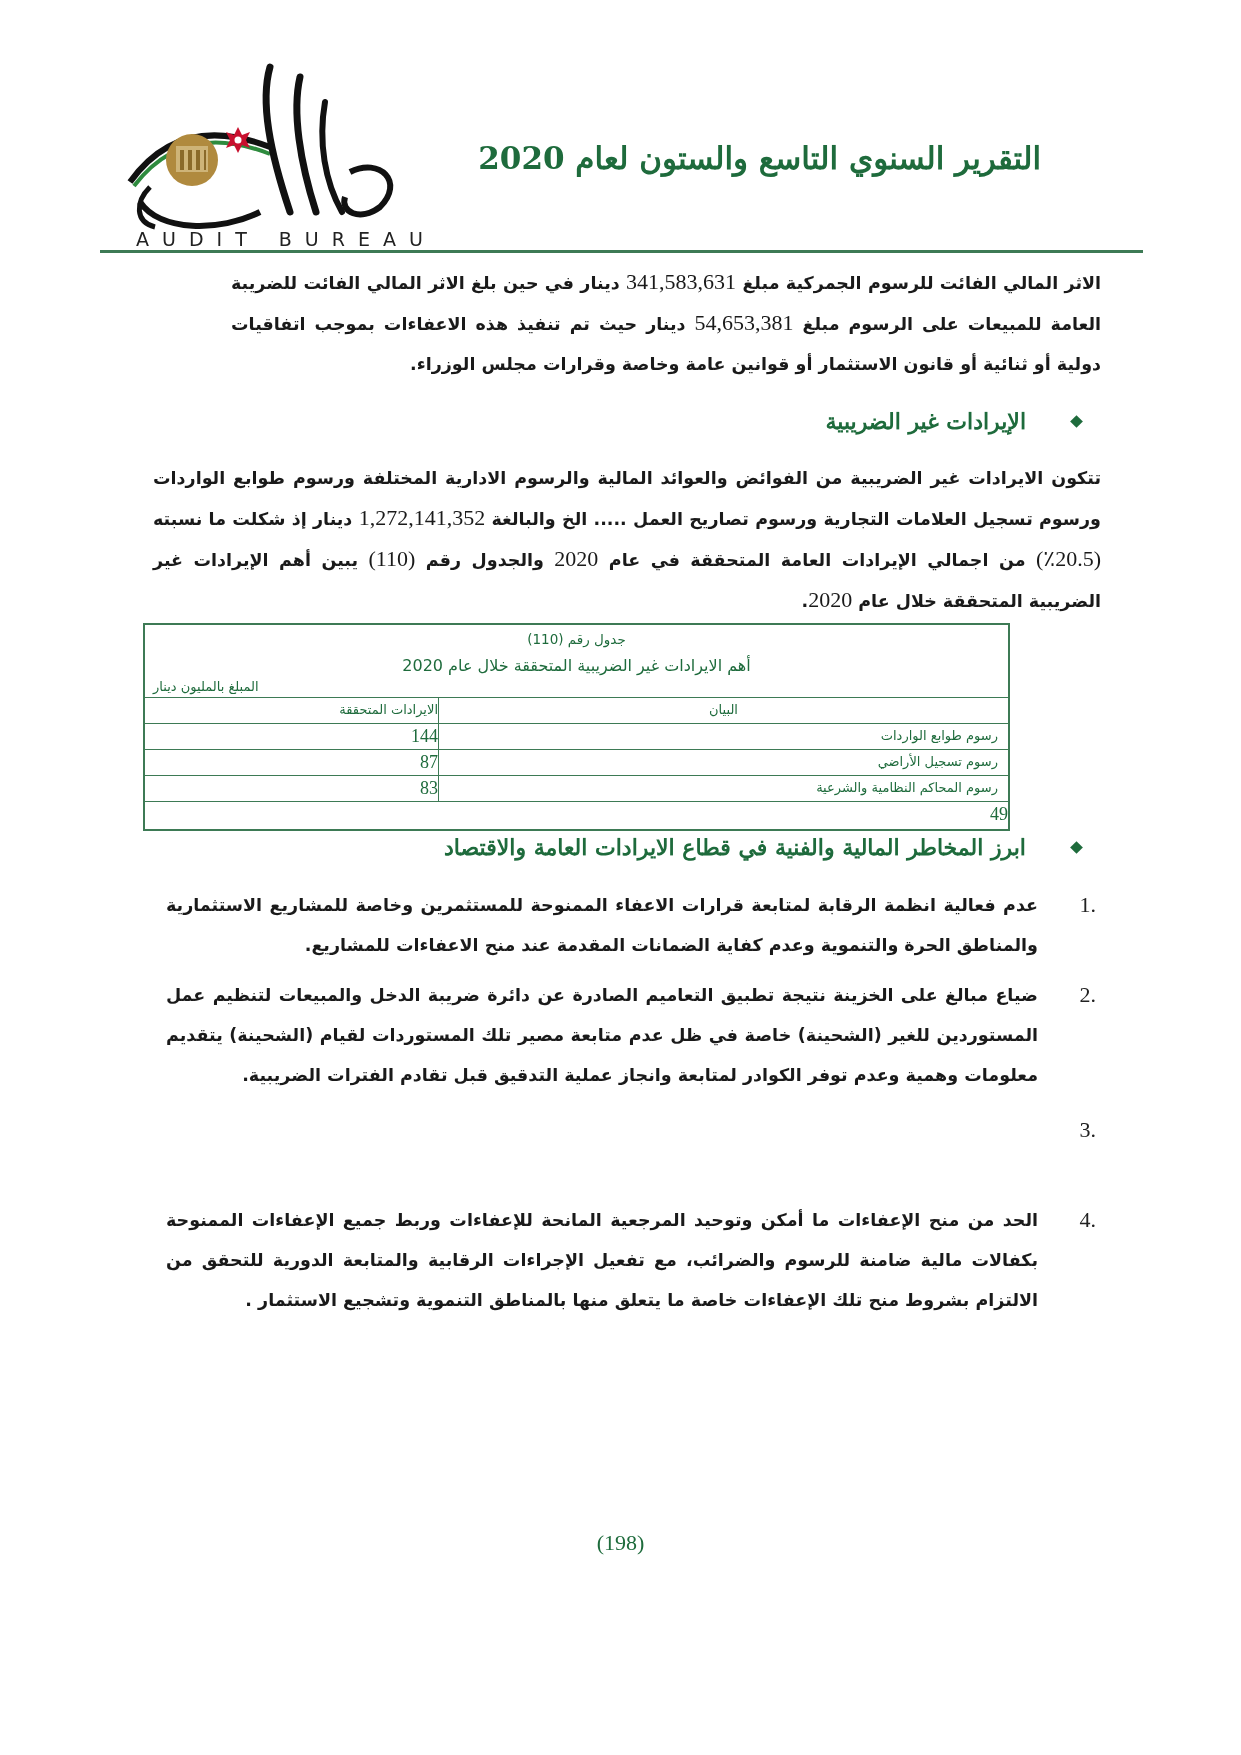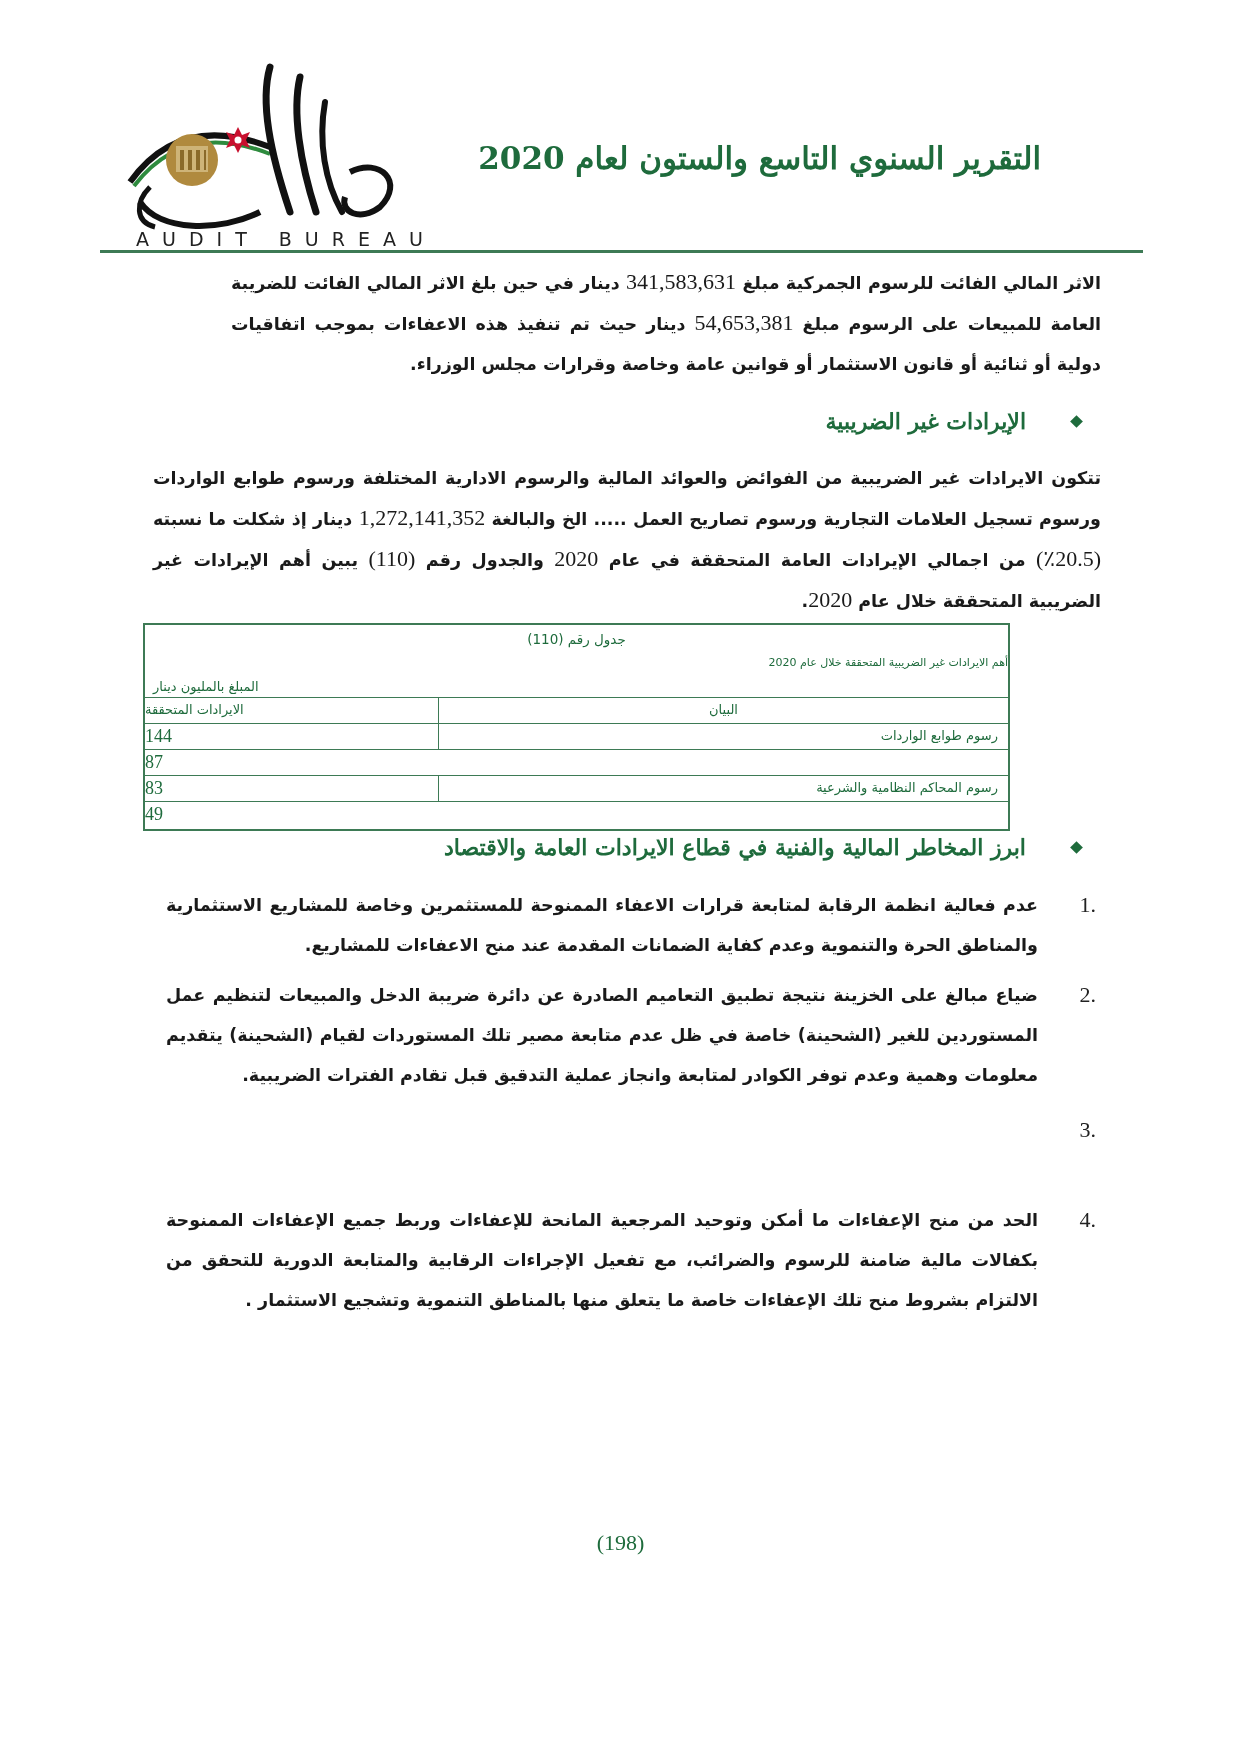--- a/index.html
+++ b/index.html
@@ -28,28 +28,28 @@
   .section-head .diamond { display: inline-block; width: 9px; height: 9px; background: #1e6b3c;
                            transform: rotate(45deg); margin-left: 46px; }
   #sec-nontax { top: 408px; margin-left: 18px; }
   #sec-risks { top: 834px; }
 
   
   #table { left: 143px; top: 623px; width: 867px; height: 208px; border: 2px solid #3d7a55;
            box-sizing: border-box; color: #1e6b3c; font-weight: normal; }
   #table-caption-1 { position: absolute; top: 6px; left: 0; right: 0; text-align: center;
                      direction: rtl; font-size: 13.5px; }
-  #table-caption-2 { position: absolute; top: 31px; left: 0; right: 0; text-align: right;
-                     direction: rtl; font-size: 11px; }
+  #table-caption-2 { position: absolute; top: 31px; left: 0; right: 0; text-align: center;
+                     direction: rtl; font-size: 16px; }
   #table-unit { position: absolute; top: 54px; left: 8px; direction: rtl; font-size: 13px; }
   .trow { position: absolute; left: 0; right: 0; height: 26px; border-top: 1.5px solid #3d7a55;
           box-sizing: border-box; display: flex; direction: rtl; }
   .trow .c-label { width: 570px; border-left: 1.5px solid #3d7a55; box-sizing: border-box;
                    padding-right: 10px; font-size: 13px; line-height: 24px; text-align: right; }
-  .trow .c-val { flex: 1; text-align: left; font-size: 13px; line-height: 24px; }
+  .trow .c-val { flex: 1; text-align: right; font-size: 13px; line-height: 24px; }
   .trow.data .c-val { font-family: "Liberation Serif", serif; font-size: 18px; }
   .trow.head .c-label { text-align: center; padding-right: 0; }
 
   
   .li { direction: rtl; right: 135px; width: 980px; display: flex; }
   .li .marker { width: 68px; flex: none; text-align: right; padding-right: 10px; box-sizing: border-box;
                 font-family: "Liberation Serif", serif; font-size: 22px; line-height: 40px; color: #222; }
   .li .body { width: 872px; direction: rtl; text-align: justify; text-align-last: right;
               font-size: 17.5px; line-height: 40px; font-weight: bold; color: #1a1a1a; }
   #li-1 { top: 885px; }
@@ -107,20 +107,21 @@
   <div id="table-unit">المبلغ بالمليون دينار</div>
   <div class="trow head" style="top:72px;">
     <div class="c-label">البيان</div>
     <div class="c-val">الايرادات المتحققة</div>
   </div>
   <div class="trow data" style="top:98px;">
     <div class="c-label">رسوم طوابع الواردات</div>
     <div class="c-val">144</div>
   </div>
   <div class="trow data" style="top:124px;">
+    <div class="c-label">رسوم تسجيل الأراضي</div>
     <div class="c-val">87</div>
   </div>
   <div class="trow data" style="top:150px;">
     <div class="c-label">رسوم المحاكم النظامية والشرعية</div>
     <div class="c-val">83</div>
   </div>
   <div class="trow data" style="top:176px;">
     <div class="c-val">49</div>
   </div>
 </div>

